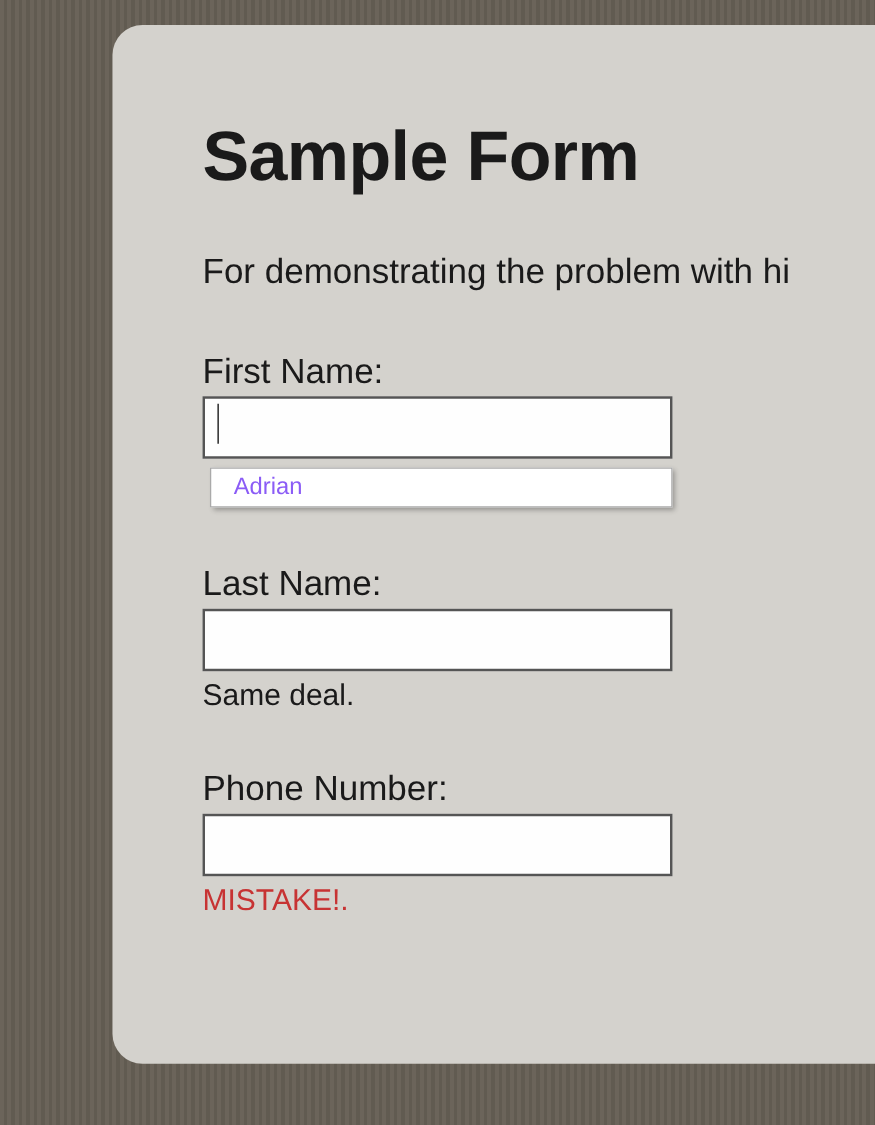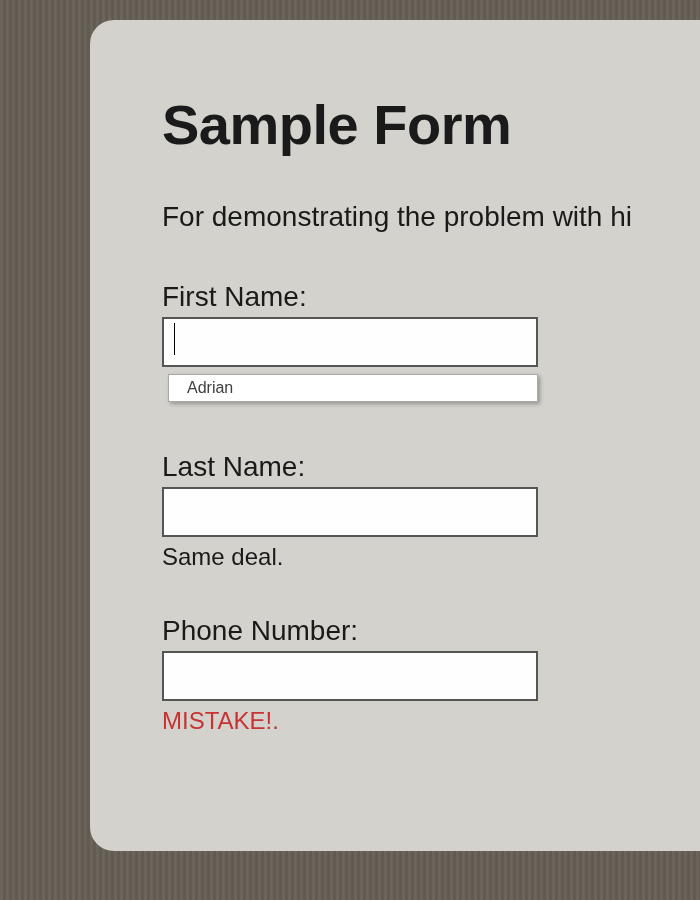--- a/index.html
+++ b/index.html
@@ -78,22 +78,22 @@
     }
     .autocomplete {
       position: absolute;
       top: 93px;
       left: 6px;
       width: 370px;
       background: #fff;
       border: 1px solid #aaa;
       box-shadow: 2px 2px 4px rgba(0,0,0,0.3);
       padding: 4px 18px;
-      font-size: 16px;
-      color: #404040;
+      font-size: 19px;
+      color: #8b5cf6;
     }
     .hint {
       font-size: 24px;
       color: #1a1a1a;
       margin-top: 6px;
     }
     .error {
       font-size: 24px;
       color: #c73333;
       margin-top: 6px;

